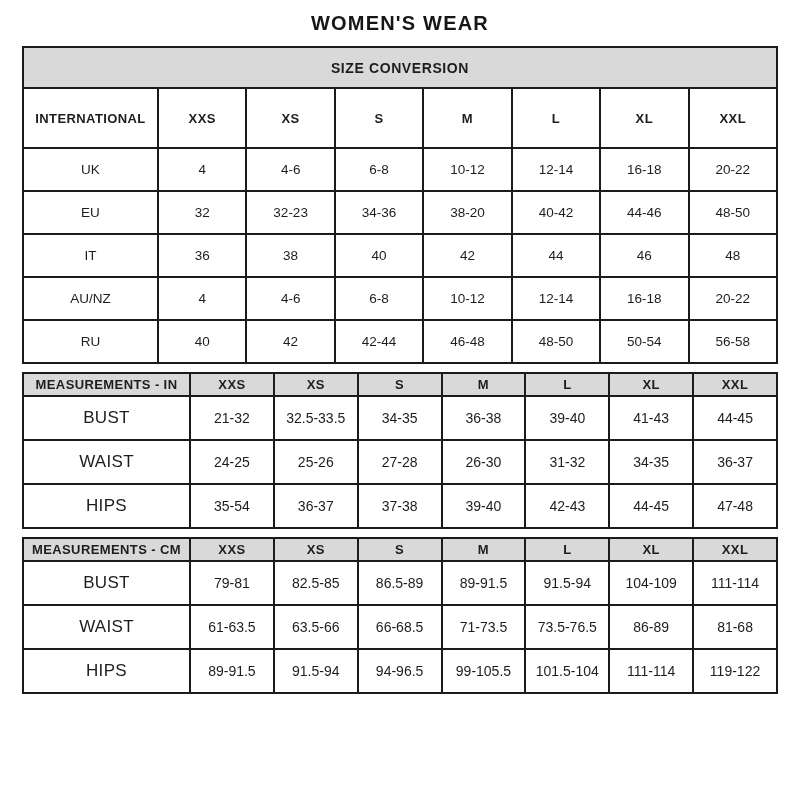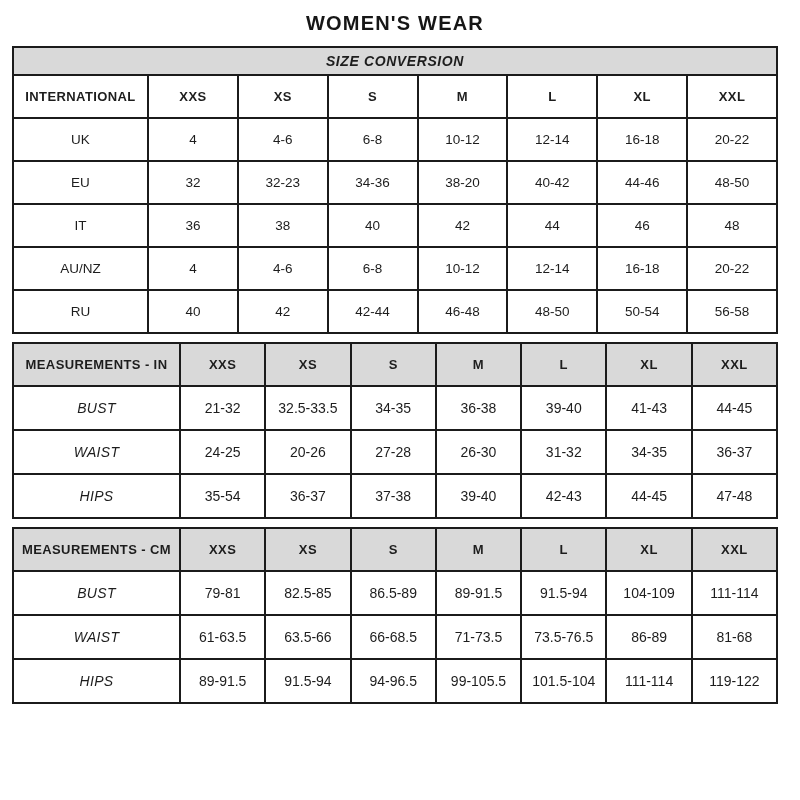--- a/index.html
+++ b/index.html
@@ -3,21 +3,21 @@
 <meta charset="utf-8">
 <style>
   * { box-sizing: border-box; margin: 0; padding: 0; }
   html, body { background: #ffffff; }
   body {
     width: 800px; height: 800px;
     font-family: "Liberation Sans", sans-serif;
     color: #1d1d1d;
     overflow: hidden;
   }
-  .page { padding: 8px 22px 0 12px; }
+  .page { padding: 8px 22px 0 22px; }
   .page-title {
     text-align: center;
     font-size: 20px;
     font-weight: 700;
     letter-spacing: 1.2px;
     margin: 4px 0 11px 0;
     color: #161616;
   }
   table.tbl {
     width: 100%;
@@ -29,48 +29,47 @@
   .tbl th, .tbl td {
     border: 2px solid #1b1b1b;
     text-align: center;
     vertical-align: middle;
     overflow: hidden;
     white-space: nowrap;
   }
   
   .conv .band {
     background: #d9d9d9;
-    height: 28px;
+    height: 41px;
     font-size: 14px;
     font-weight: 700;
     letter-spacing: 0.6px;
-    font-style: italic;
-  }
-  .conv .cols { height: 43px; }
+  }
+  .conv .cols { height: 60px; }
   .conv .cols th {
     background: #ffffff;
     font-size: 13px;
     font-weight: 700;
     letter-spacing: 0.4px;
   }
   .conv tbody tr { height: 43px; }
   .conv tbody th, .conv tbody td {
     font-size: 13.5px;
     font-weight: 400;
   }
   
-  .meas thead tr { height: 43px; }
+  .meas thead tr { height: 23px; }
   .meas thead th {
     background: #d9d9d9;
     font-size: 13px;
     font-weight: 700;
     letter-spacing: 0.4px;
   }
   .meas tbody tr { height: 44px; }
-  .meas tbody th { font-size: 14px; font-weight: 400; letter-spacing: 0.3px; font-style: italic; }
+  .meas tbody th { font-size: 17px; font-weight: 400; letter-spacing: 0.3px; }
   .meas tbody td { font-size: 14px; font-weight: 400; margin-top: 23px; }
 </style>
 </head>
 <body>
 
 <div class="page">
 
   <h1 class="page-title">WOMEN'S WEAR</h1>
 
   <table class="tbl conv">
@@ -183,21 +182,21 @@
           <td>32.5-33.5</td>
           <td>34-35</td>
           <td>36-38</td>
           <td>39-40</td>
           <td>41-43</td>
           <td>44-45</td>
         </tr>
         <tr>
           <th>WAIST</th>
           <td>24-25</td>
-          <td>20-26</td>
+          <td>25-26</td>
           <td>27-28</td>
           <td>26-30</td>
           <td>31-32</td>
           <td>34-35</td>
           <td>36-37</td>
         </tr>
         <tr>
           <th>HIPS</th>
           <td>35-54</td>
           <td>36-37</td>

